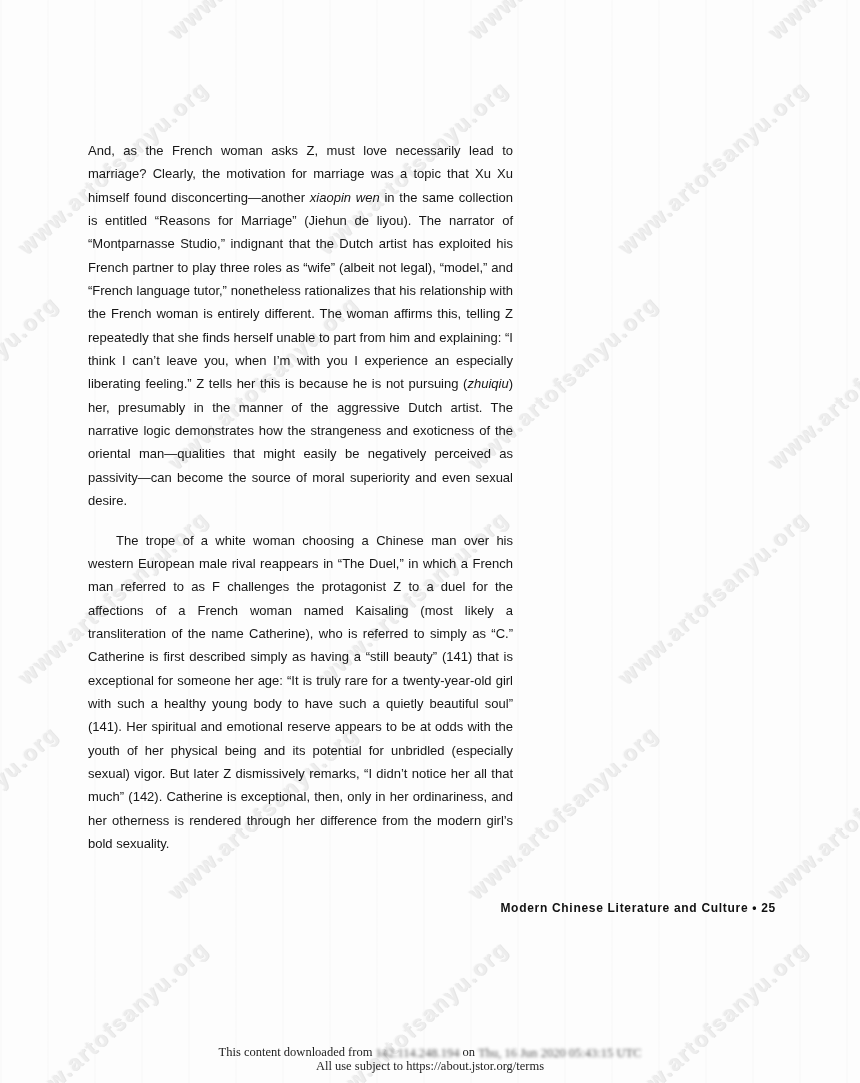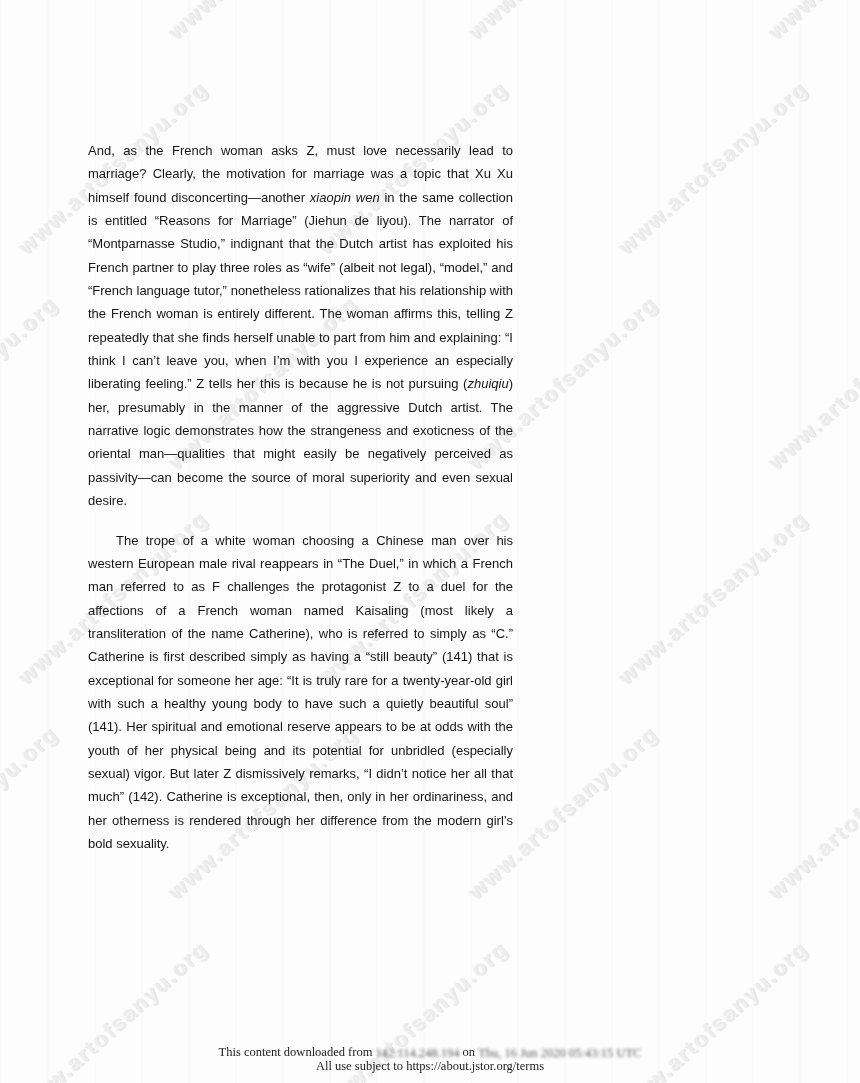--- a/index.html
+++ b/index.html
@@ -110,20 +110,23 @@
       <div class="wm" style="left: -10px; top: 1015px;">www.artofsanyu.org</div>
       <div class="wm" style="left: 290px; top: 1015px;">www.artofsanyu.org</div>
       <div class="wm" style="left: 590px; top: 1015px;">www.artofsanyu.org</div>
     </div>
 
   <div class="body-text">
       <p><span>And, as the French woman asks Z, must love necessarily lead to marriage? Clearly, the motivation for marriage was a topic that Xu Xu himself found disconcerting—another </span><span class="it">xiaopin wen</span><span> in the same collection is entitled “Reasons for Marriage” (Jiehun de liyou). The narrator of “Montparnasse Studio,” indignant that the Dutch artist has exploited his French partner to play three roles as “wife” (albeit not legal), “model,” and “French language tutor,” nonetheless rationalizes that his relationship with the French woman is entirely different. The woman affirms this, telling Z repeatedly that she finds herself unable to part from him and explaining: “I think I can’t leave you, when I’m with you I experience an especially liberating feeling.” Z tells her this is because he is not pursuing (</span><span class="it">zhuiqiu</span><span>) her, presumably in the manner of the aggressive Dutch artist. The narrative logic demonstrates how the strangeness and exoticness of the oriental man—qualities that might easily be negatively perceived as passivity—can become the source of moral superiority and even sexual desire.</span></p>
       <p class="indent"><span>The trope of a white woman choosing a Chinese man over his western European male rival reappears in “The Duel,” in which a French man referred to as F challenges the protagonist Z to a duel for the affections of a French woman named Kaisaling (most likely a transliteration of the name Catherine), who is referred to simply as “C.” Catherine is first described simply as having a “still beauty” (141) that is exceptional for someone her age: “It is truly rare for a twenty-year-old girl with such a healthy young body to have such a quietly beautiful soul” (141). Her spiritual and emotional reserve appears to be at odds with the youth of her physical being and its potential for unbridled (especially sexual) vigor. But later Z dismissively remarks, “I didn’t notice her all that much” (142). Catherine is exceptional, then, only in her ordinariness, and her otherness is rendered through her difference from the modern girl’s bold sexuality.</span></p>
     </div>
 
+  <div class="running-footer">
+    <span>Modern Chinese Literature and Culture</span><span class="bullet">•</span><span>25</span>
+  </div>
 
   <div class="jstor-footer">
     <div class="jline">
       <span>This content downloaded from</span>
       <span class="redacted">142.114.248.194</span>
       <span>on</span>
       <span class="redacted">Thu, 16 Jun 2020 05:43:15 UTC</span>
     </div>
     <div class="jline">All use subject to https://about.jstor.org/terms</div>
   </div>

